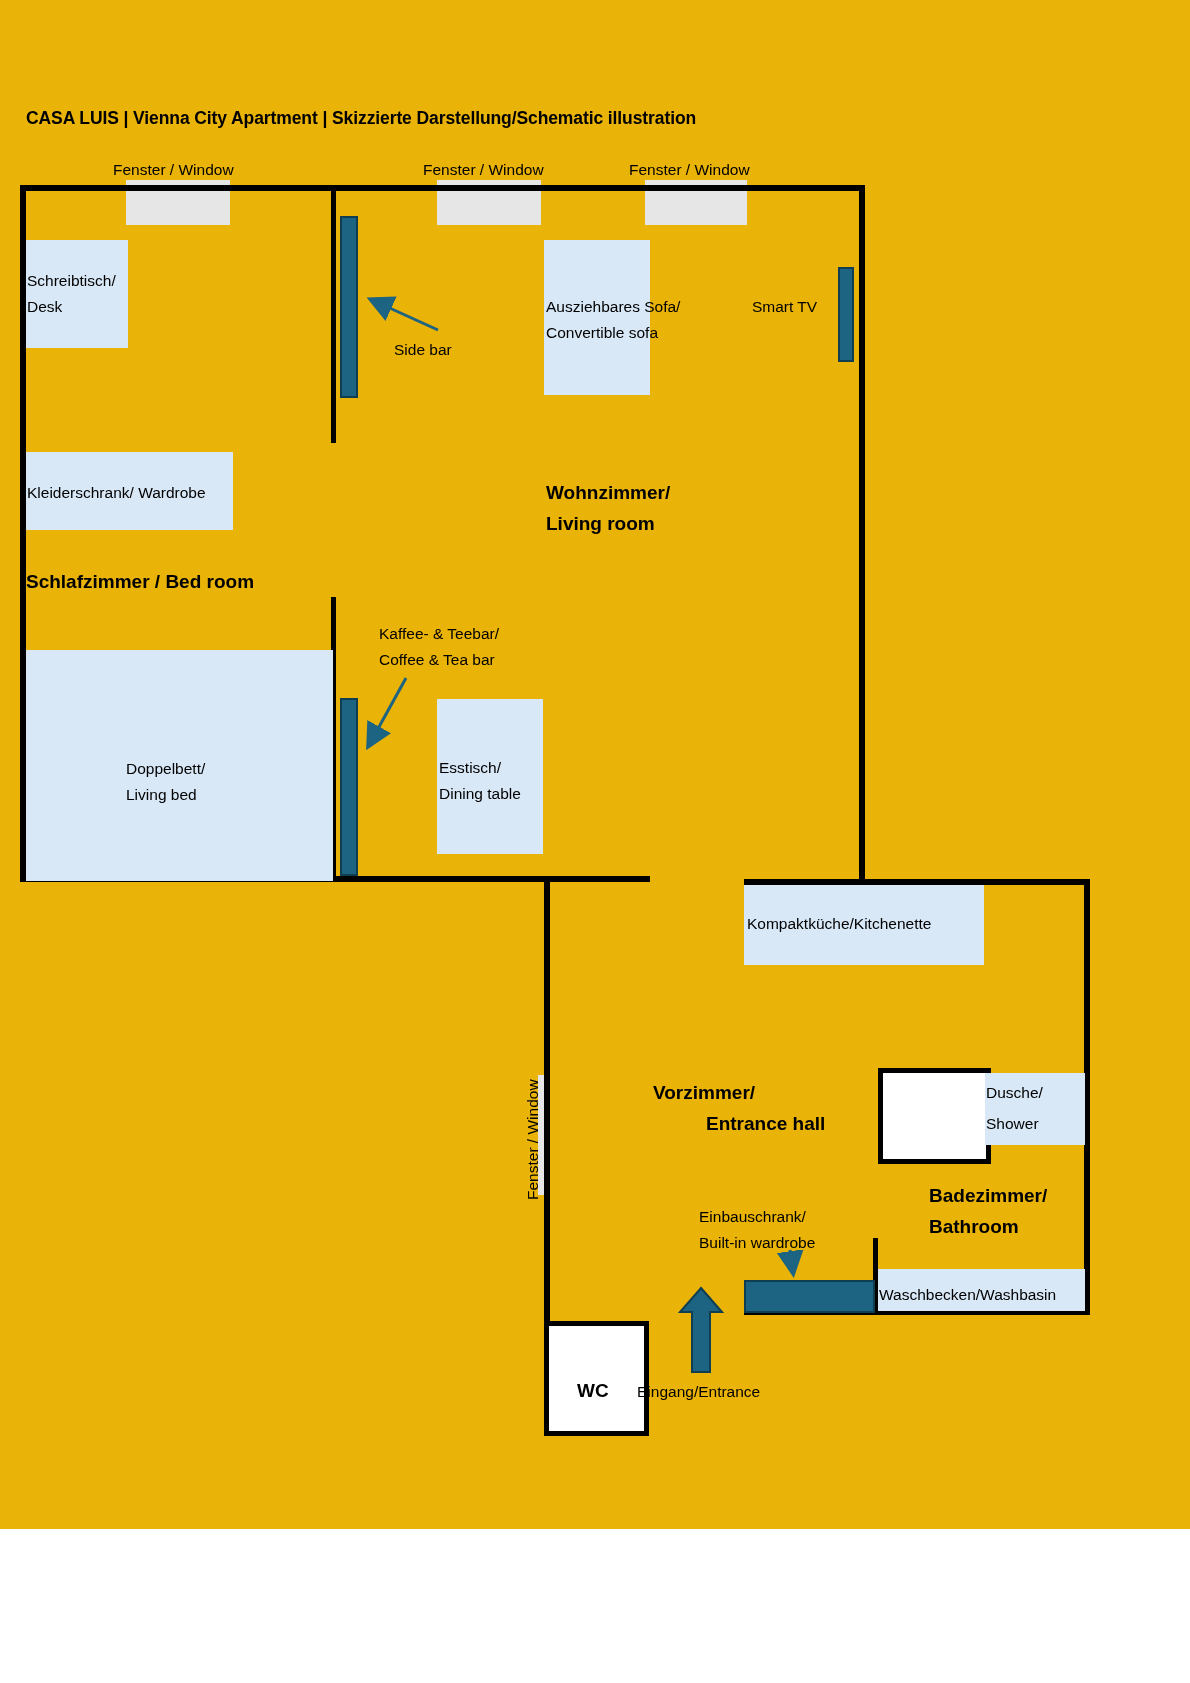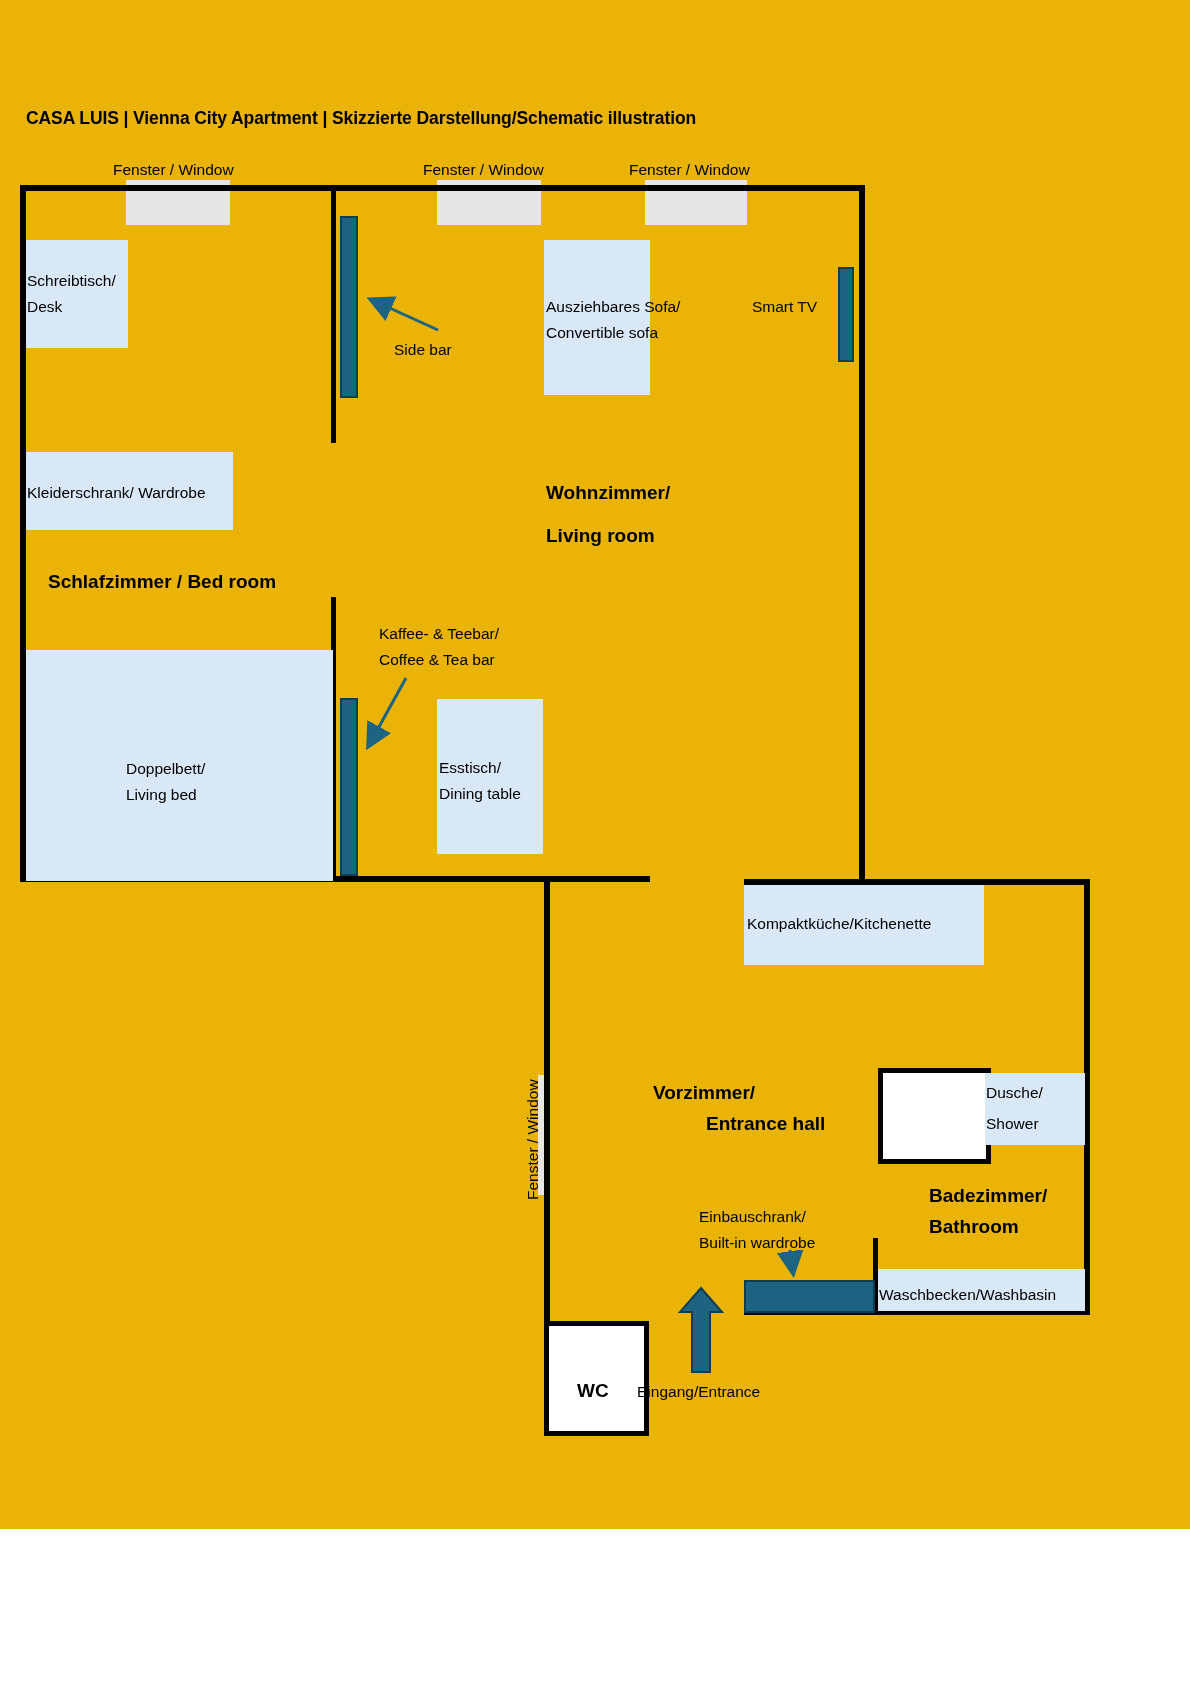--- a/index.html
+++ b/index.html
@@ -179,24 +179,24 @@
   <div class="furn-label" style="left:879px; top:1282px;">Waschbecken/Washbasin</div>
 
   <div class="abs bar" style="left:340px; top:216px; width:18px; height:182px;"></div>
 
   <div class="abs bar" style="left:838px; top:267px; width:16px; height:95px;"></div>
 
   <div class="abs bar" style="left:340px; top:698px; width:18px; height:178px;"></div>
 
   <div class="abs bar" style="left:744px; top:1280px; width:131px; height:33px;"></div>
 
-  <div class="room-name" style="left:26px; top:566px;padding-left:22px;">Schlafzimmer / Bed room</div>
+  <div class="room-name" style="left:26px; top:566px;">Schlafzimmer / Bed room</div>
 
   <div class="room-name" style="left:546px; top:477px;">Wohnzimmer/</div>
-  <div class="room-name" style="left:546px; top:520px;">Living room</div>
+  <div class="room-name" style="left:546px; top:508px;">Living room</div>
 
   <div class="room-name" style="left:653px; top:1077px;">Vorzimmer/</div>
   <div class="room-name" style="left:690px; top:1108px;margin-left:16px;">Entrance hall</div>
 
   <div class="room-name" style="left:929px; top:1180px;">Badezimmer/</div>
   <div class="room-name" style="left:929px; top:1211px;">Bathroom</div>
 
   <div class="room-name" style="left:577px; top:1375px;">WC</div>
 
   <div class="note" style="left:394px; top:337px;">Side bar</div>

